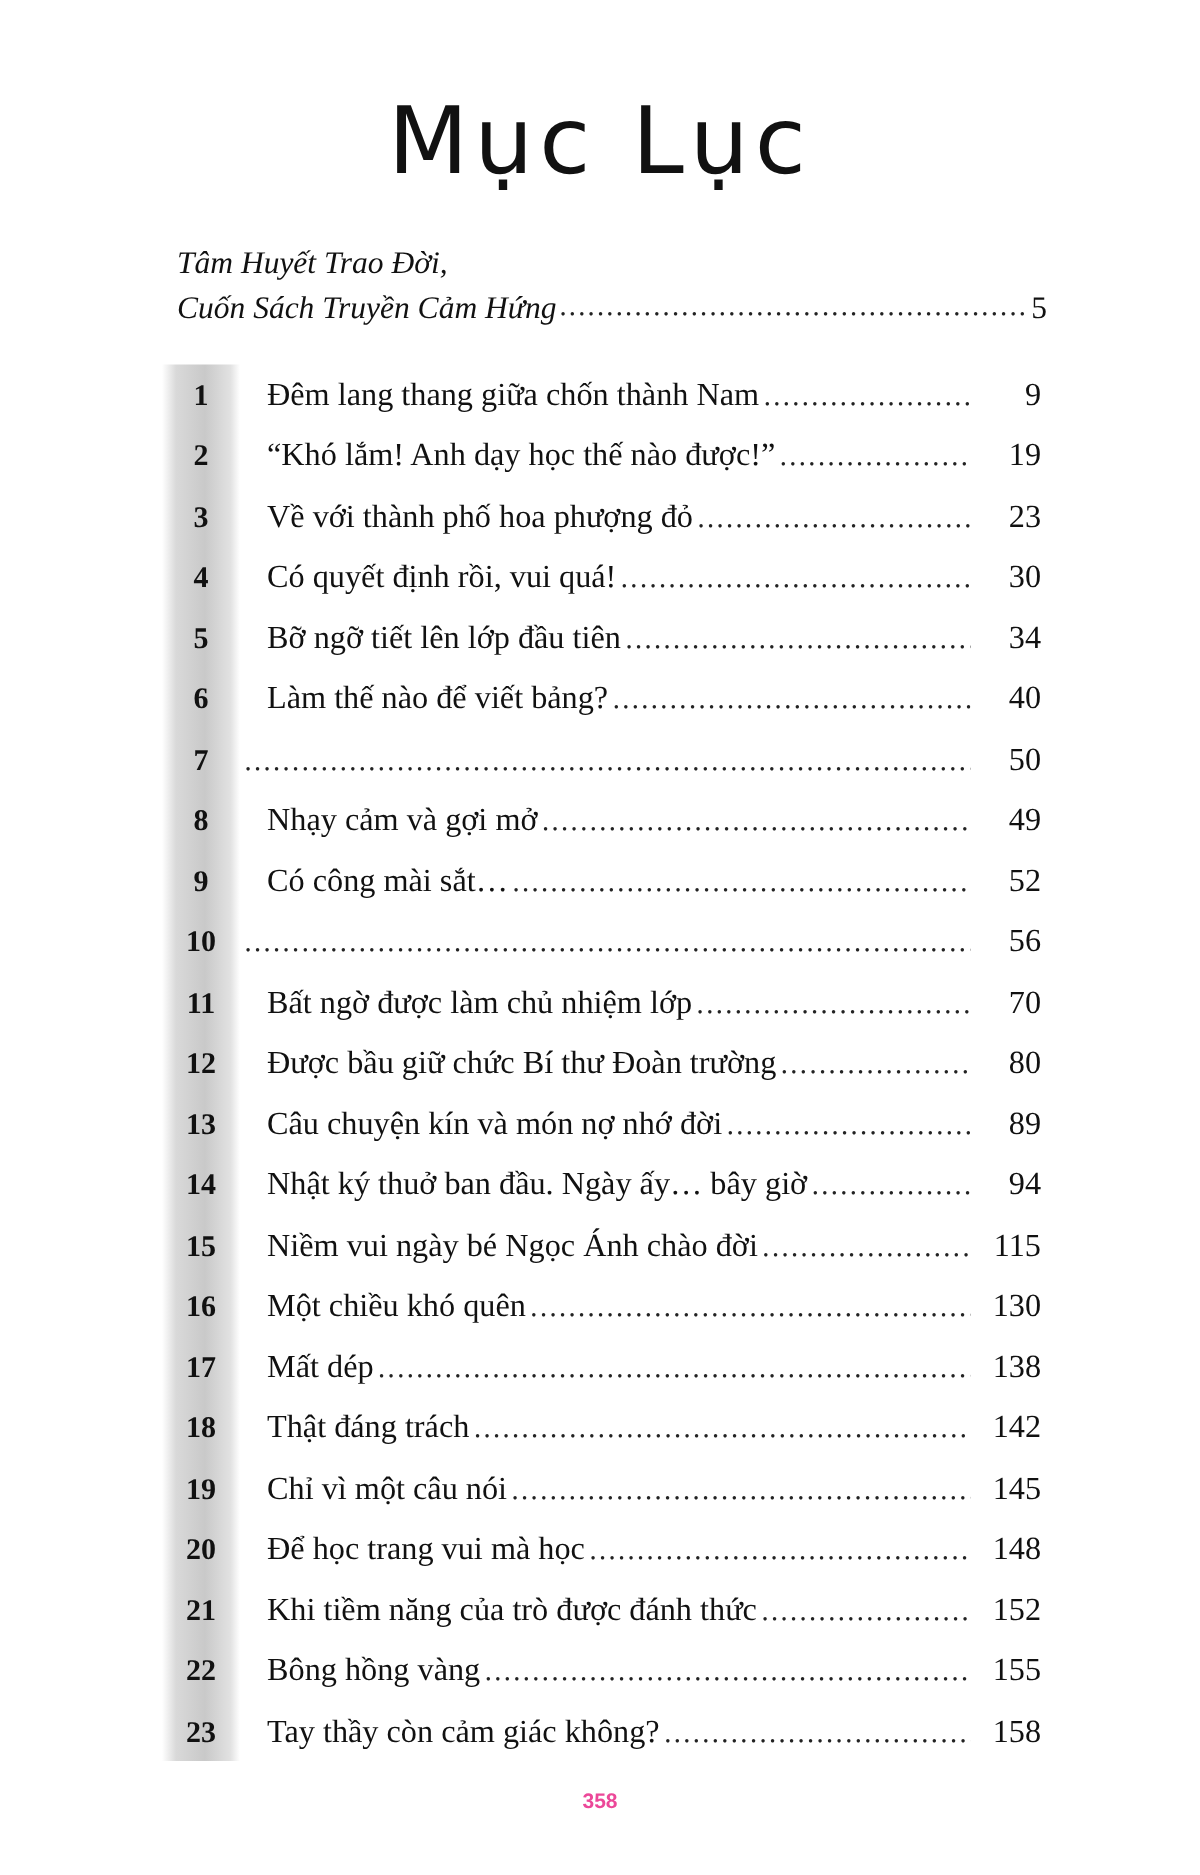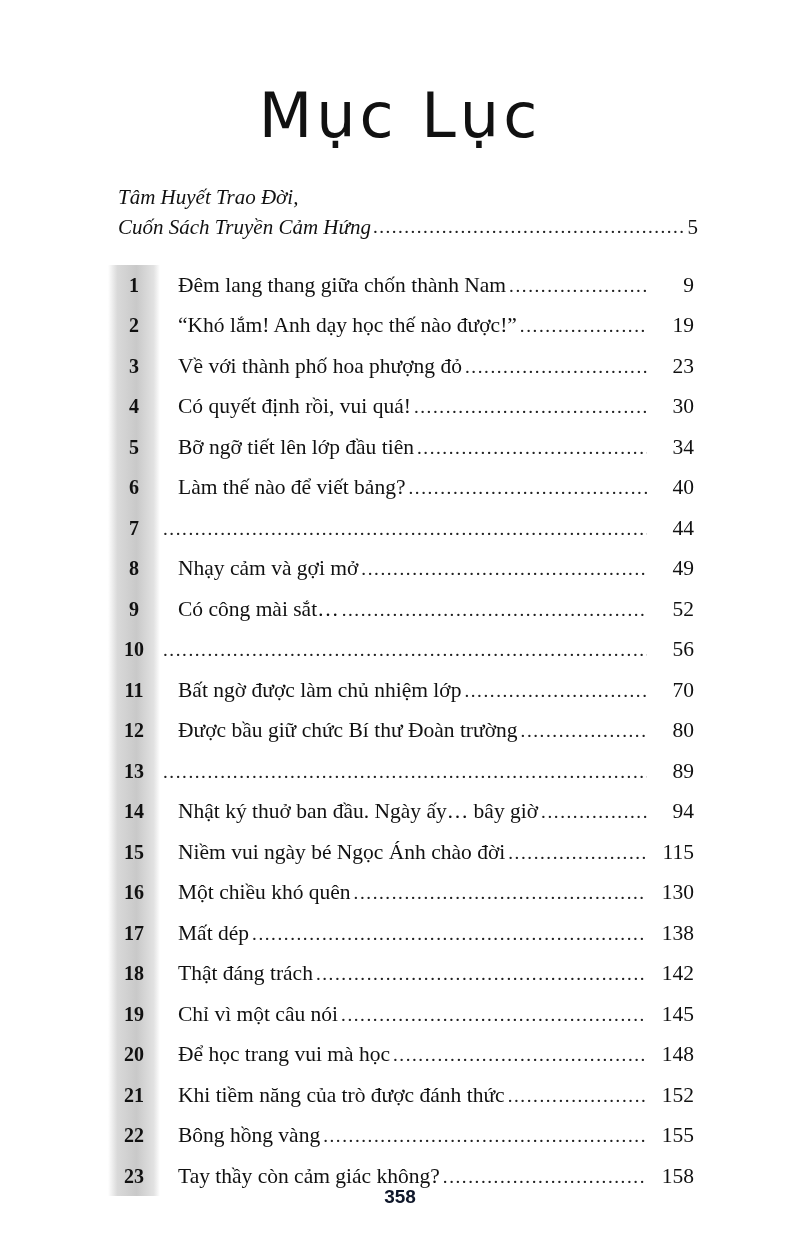--- a/index.html
+++ b/index.html
@@ -25,21 +25,21 @@
 
   
   .title {
     text-align: center;
     font-family: "DejaVu Sans", sans-serif;
     font-size: 62px;
     letter-spacing: 4px;
     font-weight: 400;
     color: #111;
     margin: 0;
-    padding-top: 82px;
+    padding-top: 60px;
     line-height: 1.1;
   }
 
   
   .preface {
     margin: 33px 0 0 118px;
     width: 580px;
     font-family: "Liberation Serif", serif;
     font-style: italic;
     font-size: 21px;
@@ -134,22 +134,22 @@
 
   
   .footer {
     position: absolute;
     left: 0;
     right: 0;
     bottom: 42px;
     text-align: center;
     font-family: "Liberation Sans", sans-serif;
     font-weight: 700;
-    font-size: 19px;
-    color: #0f172a;
+    font-size: 14px;
+    color: #ec4899;
   }
 </style>
 </head>
 <body>
 
 <div class="page">
 
   <h1 class="title">Mục Lục</h1>
 
   <div class="preface">
@@ -196,21 +196,21 @@
         </div>
         <div class="row">
           <span class="num">6</span>
           <span class="label">Làm thế nào để viết bảng?</span>
           <span class="leader">................................................................................................................</span>
           <span class="page-no">40</span>
         </div>
         <div class="row">
           <span class="num">7</span>
           <span class="leader">................................................................................................................</span>
-          <span class="page-no">44</span>
+          <span class="page-no">50</span>
         </div>
         <div class="row">
           <span class="num">8</span>
           <span class="label">Nhạy cảm và gợi mở</span>
           <span class="leader">................................................................................................................</span>
           <span class="page-no">49</span>
         </div>
         <div class="row">
           <span class="num">9</span>
           <span class="label">Có công mài sắt…</span>
@@ -229,20 +229,21 @@
           <span class="page-no">70</span>
         </div>
         <div class="row">
           <span class="num">12</span>
           <span class="label">Được bầu giữ chức Bí thư Đoàn trường</span>
           <span class="leader">................................................................................................................</span>
           <span class="page-no">80</span>
         </div>
         <div class="row">
           <span class="num">13</span>
+          <span class="label">Câu chuyện kín và món nợ nhớ đời</span>
           <span class="leader">................................................................................................................</span>
           <span class="page-no">89</span>
         </div>
         <div class="row">
           <span class="num">14</span>
           <span class="label">Nhật ký thuở ban đầu. Ngày ấy… bây giờ</span>
           <span class="leader">................................................................................................................</span>
           <span class="page-no">94</span>
         </div>
         <div class="row">

